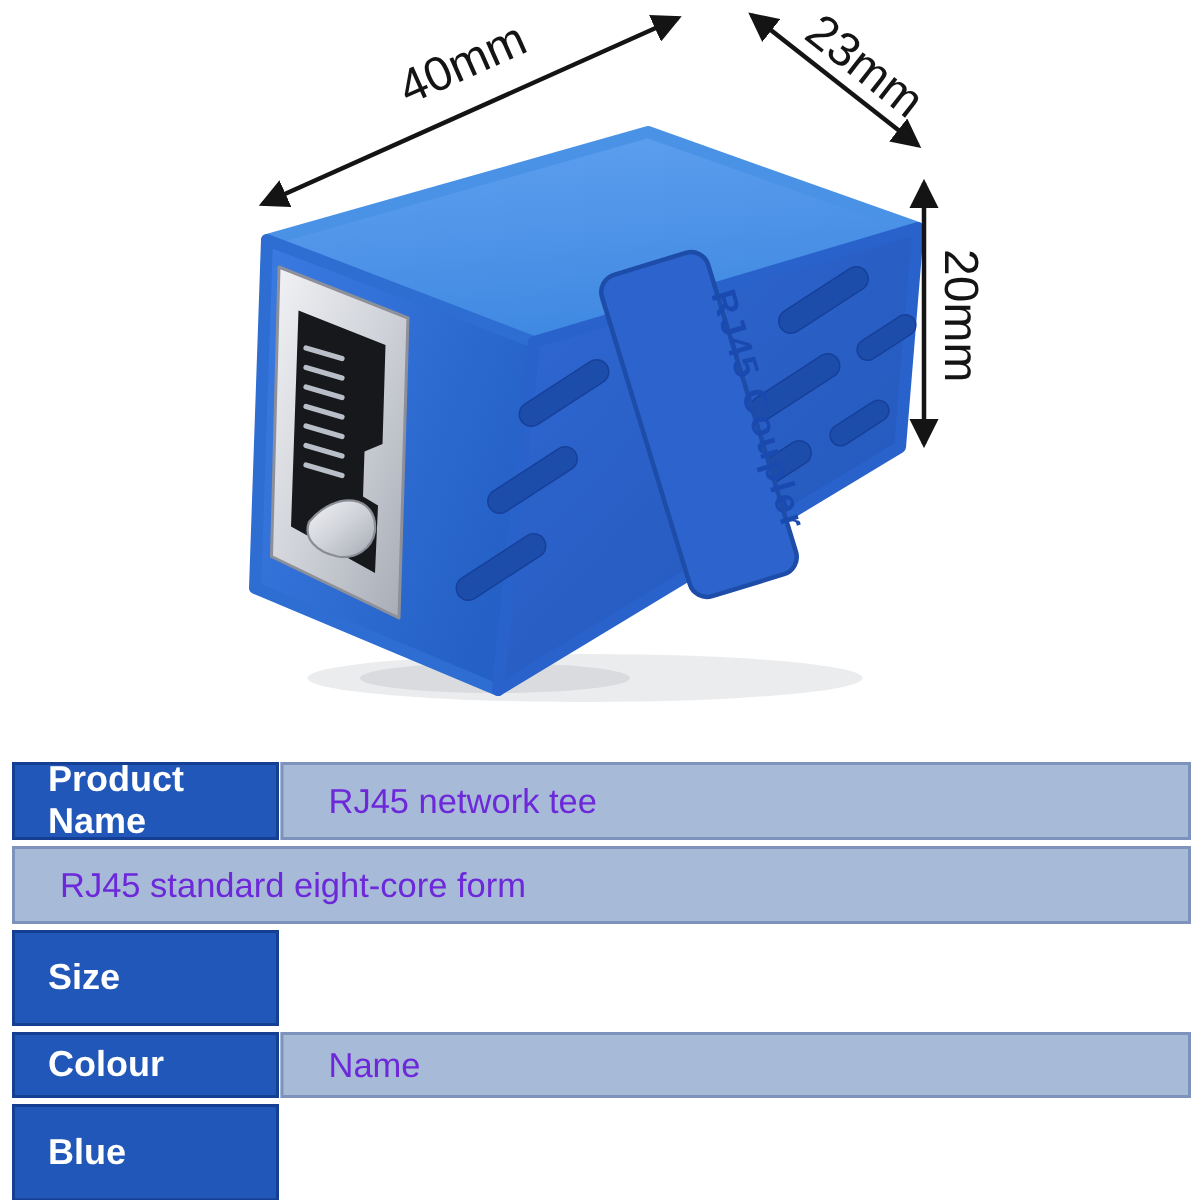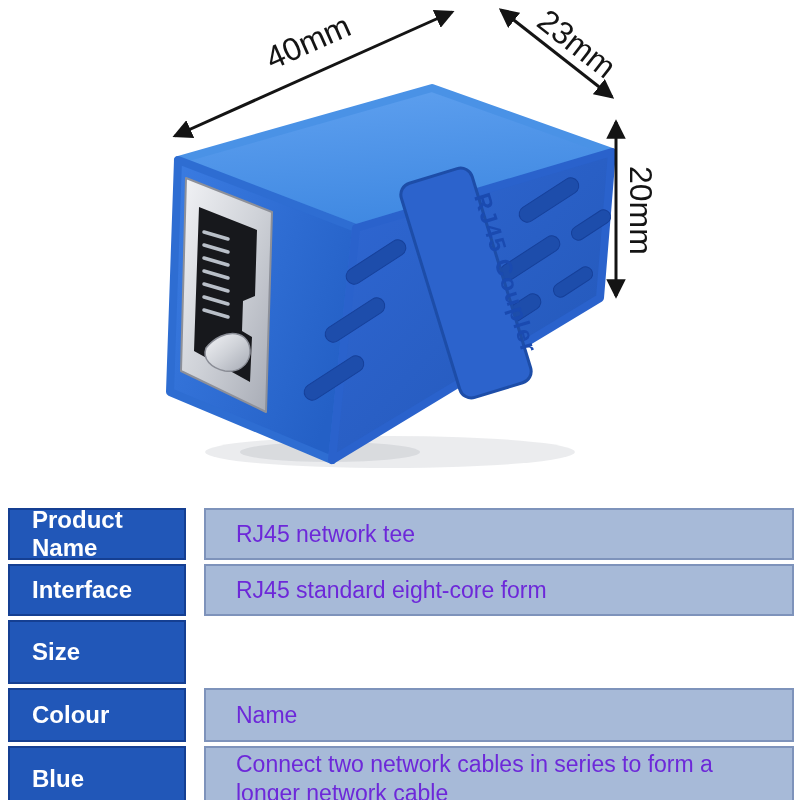--- a/index.html
+++ b/index.html
@@ -11,34 +11,34 @@
   .product-figure{position:absolute;left:0;top:0;width:800px;height:505px;}
   .dim-label{
     font-family:"Liberation Sans", sans-serif;
     font-size:32px;fill:#141414;
   }
   .embossed{
     font-family:"Liberation Sans", sans-serif;
     font-size:23px;font-weight:bold;fill:#1a4ab0;letter-spacing:1.5px;
   }
   .spec-table{position:absolute;left:8px;top:508px;width:786px;}
-  .spec-row{display:flex;gap:18px;margin-bottom:4px;}
+  .spec-row{display:flex;gap:1px;margin-bottom:4px;}
   .spec-label{
     flex:0 0 178px;box-sizing:border-box;
     background:#2157b8;border:2px solid #153f92;
     color:#ffffff;font-weight:bold;font-size:24px;
     display:flex;align-items:center;padding-left:22px;
   }
   .spec-value{
     flex:1;box-sizing:border-box;
     background:#a7bad8;border:2px solid #7e93bb;
     color:#6d28d9;font-size:23px;line-height:1.22;
     display:flex;align-items:center;padding-left:30px;padding-right:24px;
   }
-  .h52{height:52px}.h48{height:64px}.h54{height:54px}.h65{height:65px;margin-bottom:0}
+  .h52{height:52px}.h48{height:64px}.h54{height:44px}.h65{height:65px;margin-bottom:0}
 </style>
 </head>
 <body>
 
 <div class="canvas">
 
   <svg class="product-figure" viewBox="0 0 800 505" aria-hidden="true">
     <defs>
       <linearGradient id="gTop" x1="0" y1="0" x2="0.3" y2="1">
         <stop offset="0" stop-color="#61a2f0"></stop>
@@ -122,29 +122,27 @@
       <text class="dim-label" transform="translate(630,166) rotate(90)">20mm</text>
     </g>
   </svg>
 
   <div class="spec-table">
     <div class="spec-row h52">
       <div class="spec-label">Product Name</div>
       <div class="spec-value">RJ45 network tee</div>
     </div>
     <div class="spec-row h52">
-      <div class="spec-label">Interface</div>
       <div class="spec-value">RJ45 standard eight-core form</div>
     </div>
     <div class="spec-row h48">
       <div class="spec-label">Size</div>
     </div>
     <div class="spec-row h54">
       <div class="spec-label">Colour</div>
       <div class="spec-value">Name</div>
     </div>
     <div class="spec-row h65">
       <div class="spec-label">Blue</div>
-      <div class="spec-value">Connect two network cables in series to form a longer network cable</div>
     </div>
   </div>
 
 </div>
 
 </body></html>

